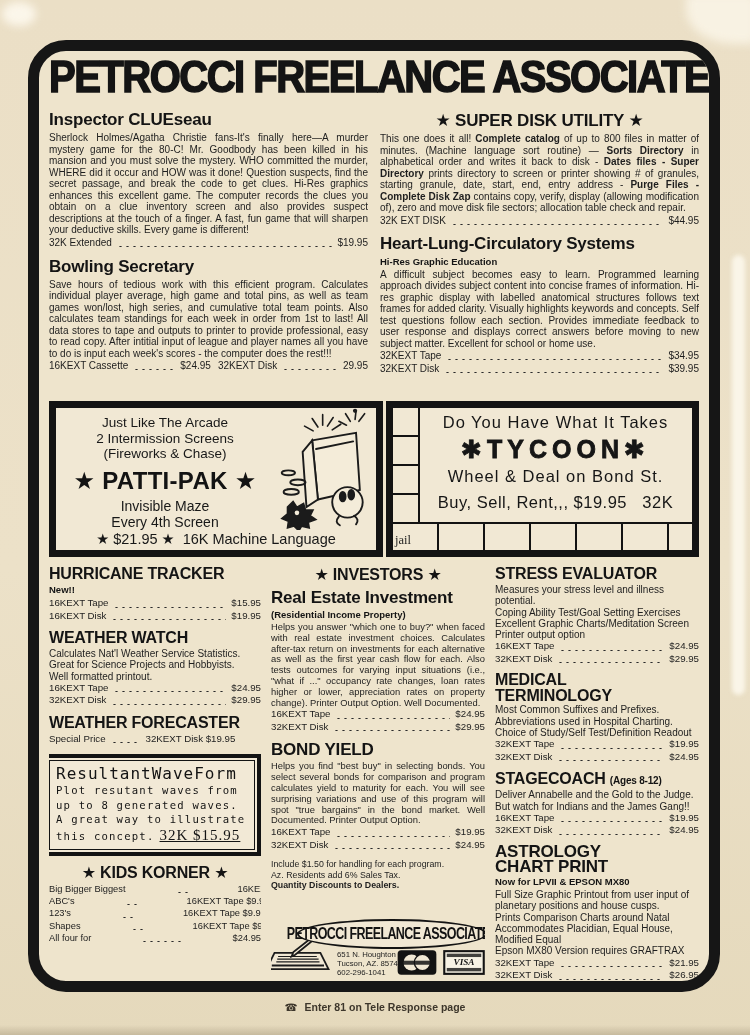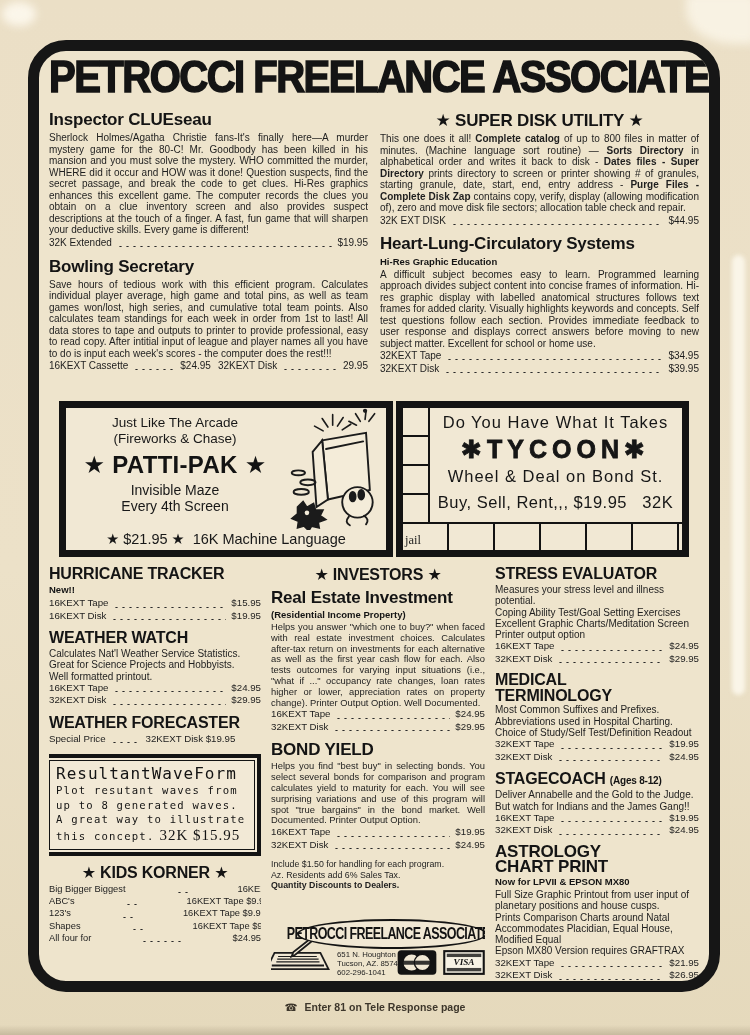--- a/index.html
+++ b/index.html
@@ -29,21 +29,21 @@
   .sub{font-size:9.5px;font-weight:bold;margin-bottom:2px;color:#141414;}
   .price-row{display:flex;align-items:flex-end;font-size:10px;line-height:13px;white-space:nowrap;}
   .leader{flex:1;min-width:12px;margin:0 5px 2px;height:8px;
           background-image:radial-gradient(circle,#2a2a2a 1px,rgba(0,0,0,0) 1.3px);
           background-size:7px 8px;background-repeat:repeat-x;background-position:0 4px;}
   .leader.sm{flex:0 0 42px;}
   .ml6{margin-left:7px;}
   .pre{white-space:pre;}
 
   
-  .banner{display:flex;height:156px;margin:6px 10px;}
+  .banner{display:flex;height:156px;margin:6px 0;}
   .pbox{flex:0 0 334px;border:7px solid #131313;background:#f1e8d4;position:relative;}
   .tbox{flex:1;margin-left:3px;border:7px solid #131313;background:#f1e8d4;position:relative;}
   .pp-text{position:absolute;left:6px;top:7px;width:206px;text-align:center;}
   .pp-text .ln{font-size:13.5px;line-height:15.5px;color:#181818;}
   .pp-title{font-size:24px;font-weight:bold;letter-spacing:0.3px;margin:5px 0 3px;color:#131313;}
   .pp-lines2 .ln{font-size:14px;line-height:16px;}
   .pp-foot{position:absolute;bottom:3px;left:0;right:0;text-align:center;font-size:14.5px;color:#181818;}
   .pp-art{position:absolute;right:2px;top:0;width:116px;height:122px;}
 
   .t-left{position:absolute;left:0;top:0;bottom:28px;width:27px;border-right:2px solid #131313;display:flex;flex-direction:column;}
@@ -78,21 +78,21 @@
   .fine{margin-top:8px;}
   .fine .ln{font-size:8.8px;line-height:10.6px;}
   .fine .ln:nth-child(3){font-weight:bold;}
 
   .wavebox{margin:9px 0 4px -6px;border:4px solid #131313;background:#f2e9d6;padding:2px;}
   .wavebox-inner{border:1.5px solid #131313;padding:3px 6px 5px;}
   .wf-title{font-family:"DejaVu Sans Mono","Liberation Mono",monospace;font-size:16px;letter-spacing:1px;white-space:nowrap;color:#131313;}
   .wavebox .ln{font-family:"DejaVu Sans Mono","Liberation Mono",monospace;font-size:10.6px;letter-spacing:1.2px;line-height:14.5px;white-space:nowrap;color:#131313;}
   .wf-last{display:flex;align-items:baseline;gap:5px;}
   .wf-last .wf-txt{font-family:"DejaVu Sans Mono","Liberation Mono",monospace;font-size:10.6px;letter-spacing:1.2px;color:#131313;}
-  .wf-price{font-family:"Liberation Serif","DejaVu Serif",serif;font-size:15px;letter-spacing:1px;color:#131313;}
+  .wf-price{font-family:"Liberation Serif","DejaVu Serif",serif;font-size:15px;letter-spacing:1px;color:#131313;text-decoration:underline;}
 
   .kids .price-row{font-size:9.3px;line-height:12.2px;gap:45px;}
 
   .logo{position:relative;height:62px;margin-top:auto;flex-shrink:0;}
   .logo-computer{position:absolute;left:-10px;top:8px;width:72px;height:50px;}
   .logo-oval{position:absolute;left:26px;top:0;width:190px;height:30px;border:2.5px solid #131313;border-radius:50%;
              display:flex;align-items:center;justify-content:center;background:#f1e8d4;}
   .logo-name{font-size:12.5px;font-weight:bold;letter-spacing:-0.6px;white-space:nowrap;transform:scaleY(1.25);color:#131313;}
   .logo-addr{position:absolute;left:66px;top:31px;text-align:left;}
   .logo-addr .ln{font-size:7.8px;line-height:9.2px;}
@@ -171,20 +171,21 @@
             </div>
         </section>
       </div>
     </div>
 
     <div class="banner">
       <div class="pbox">
         <div class="pp-text">
           <div class="pp-lines">
               <div class="ln">Just Like The Arcade</div>
+              <div class="ln">2 Intermission Screens</div>
               <div class="ln">(Fireworks &amp; Chase)</div>
             </div>
           <div class="pp-title">★ PATTI-PAK ★</div>
           <div class="pp-lines2">
               <div class="ln">Invisible Maze</div>
               <div class="ln">Every 4th Screen</div>
             </div>
         </div>
         <div class="pp-foot pre">★ $21.95 ★  16K Machine Language</div>
         <svg class="pp-art" viewBox="0 0 120 128">

